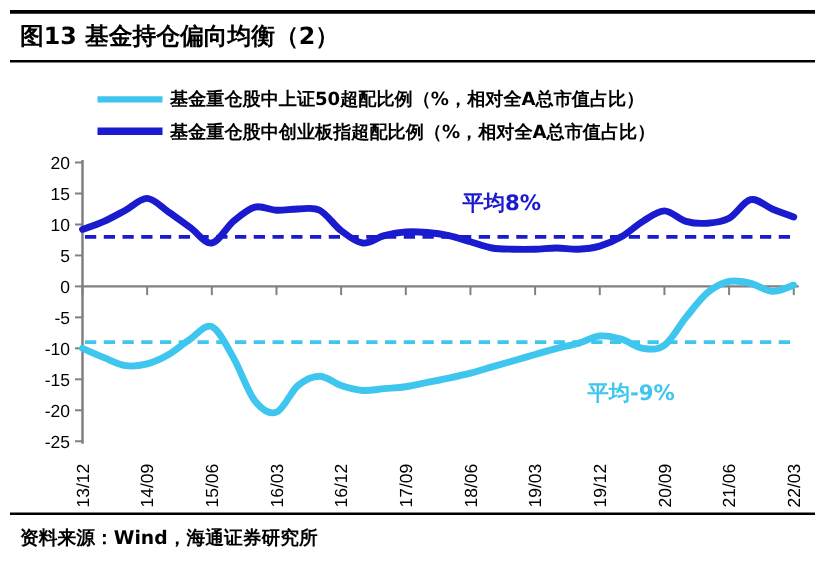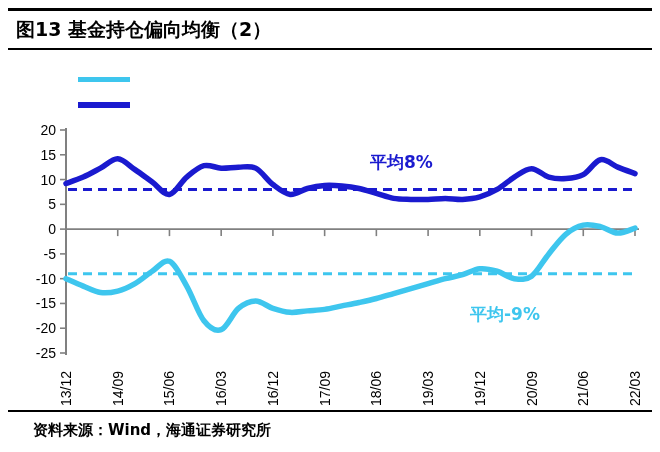--- a/index.html
+++ b/index.html
@@ -109,38 +109,39 @@
     background: #000;
   }
   .source-text {
     position: absolute;
     left: 16px;
     top: 421px;
     font-size: 15px;
     font-weight: bold;
     white-space: nowrap;
     font-family: "DejaVu Sans", "Liberation Sans", sans-serif;
-    margin-left: 17px;
   }
 </style>
 </head>
 <body>
 
 <div class="figure">
 
   <div class="title-rule-top"></div>
   <div class="fig-title">图13 基金持仓偏向均衡（2）</div>
   <div class="title-rule-bottom"></div>
 
   <div class="legend">
     <div class="legend-row">
       <span class="legend-swatch" style="background:#3EC6EE"></span>
+      <span class="legend-label">基金重仓股中上证50超配比例（%，相对全A总市值占比）</span>
     </div>
     <div class="legend-row">
       <span class="legend-swatch thick" style="background:#1A1ACF"></span>
+      <span class="legend-label">基金重仓股中创业板指超配比例（%，相对全A总市值占比）</span>
     </div>
   </div>
 
   <div class="chart-area">
     <svg id="chart-svg" width="660" height="290" viewBox="0 0 660 290">
       <g id="y-axis-group">
           <line x1="66" y1="10" x2="66" y2="237" stroke="#808080" stroke-width="2"></line>
           <line x1="60" y1="12" x2="66" y2="12" stroke="#808080" stroke-width="1.6"></line>
           <text x="56" y="17" text-anchor="end" class="ytick-label">20</text>
           <line x1="60" y1="36.77777777777778" x2="66" y2="36.77777777777778" stroke="#808080" stroke-width="1.6"></line>

